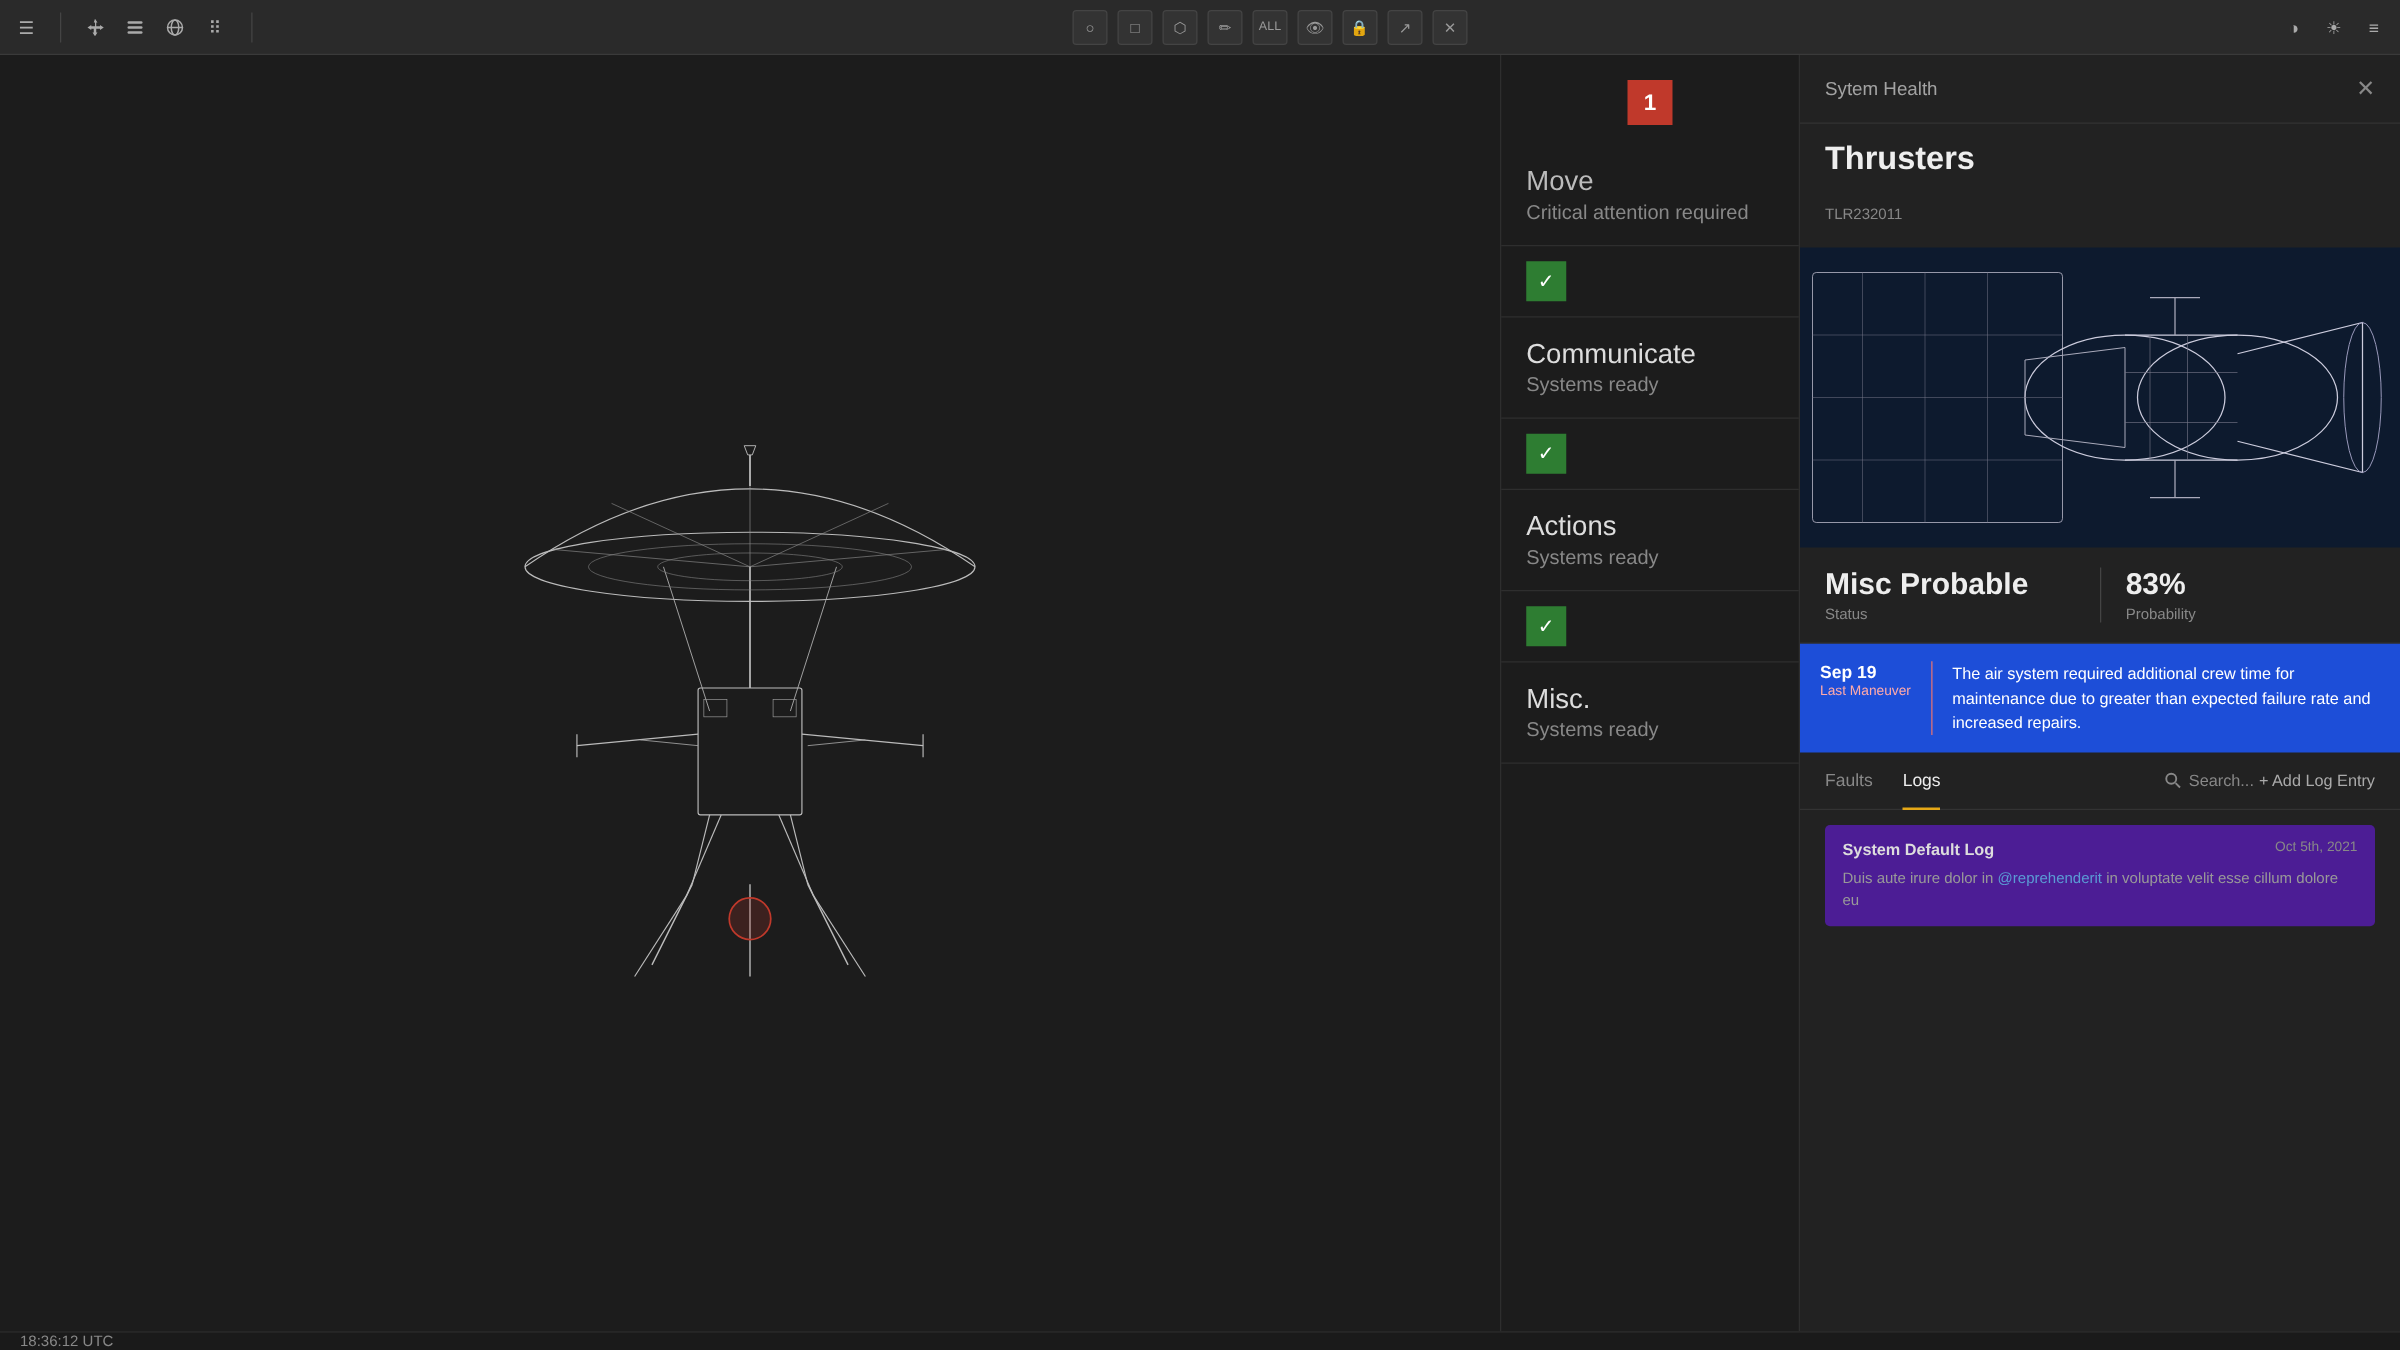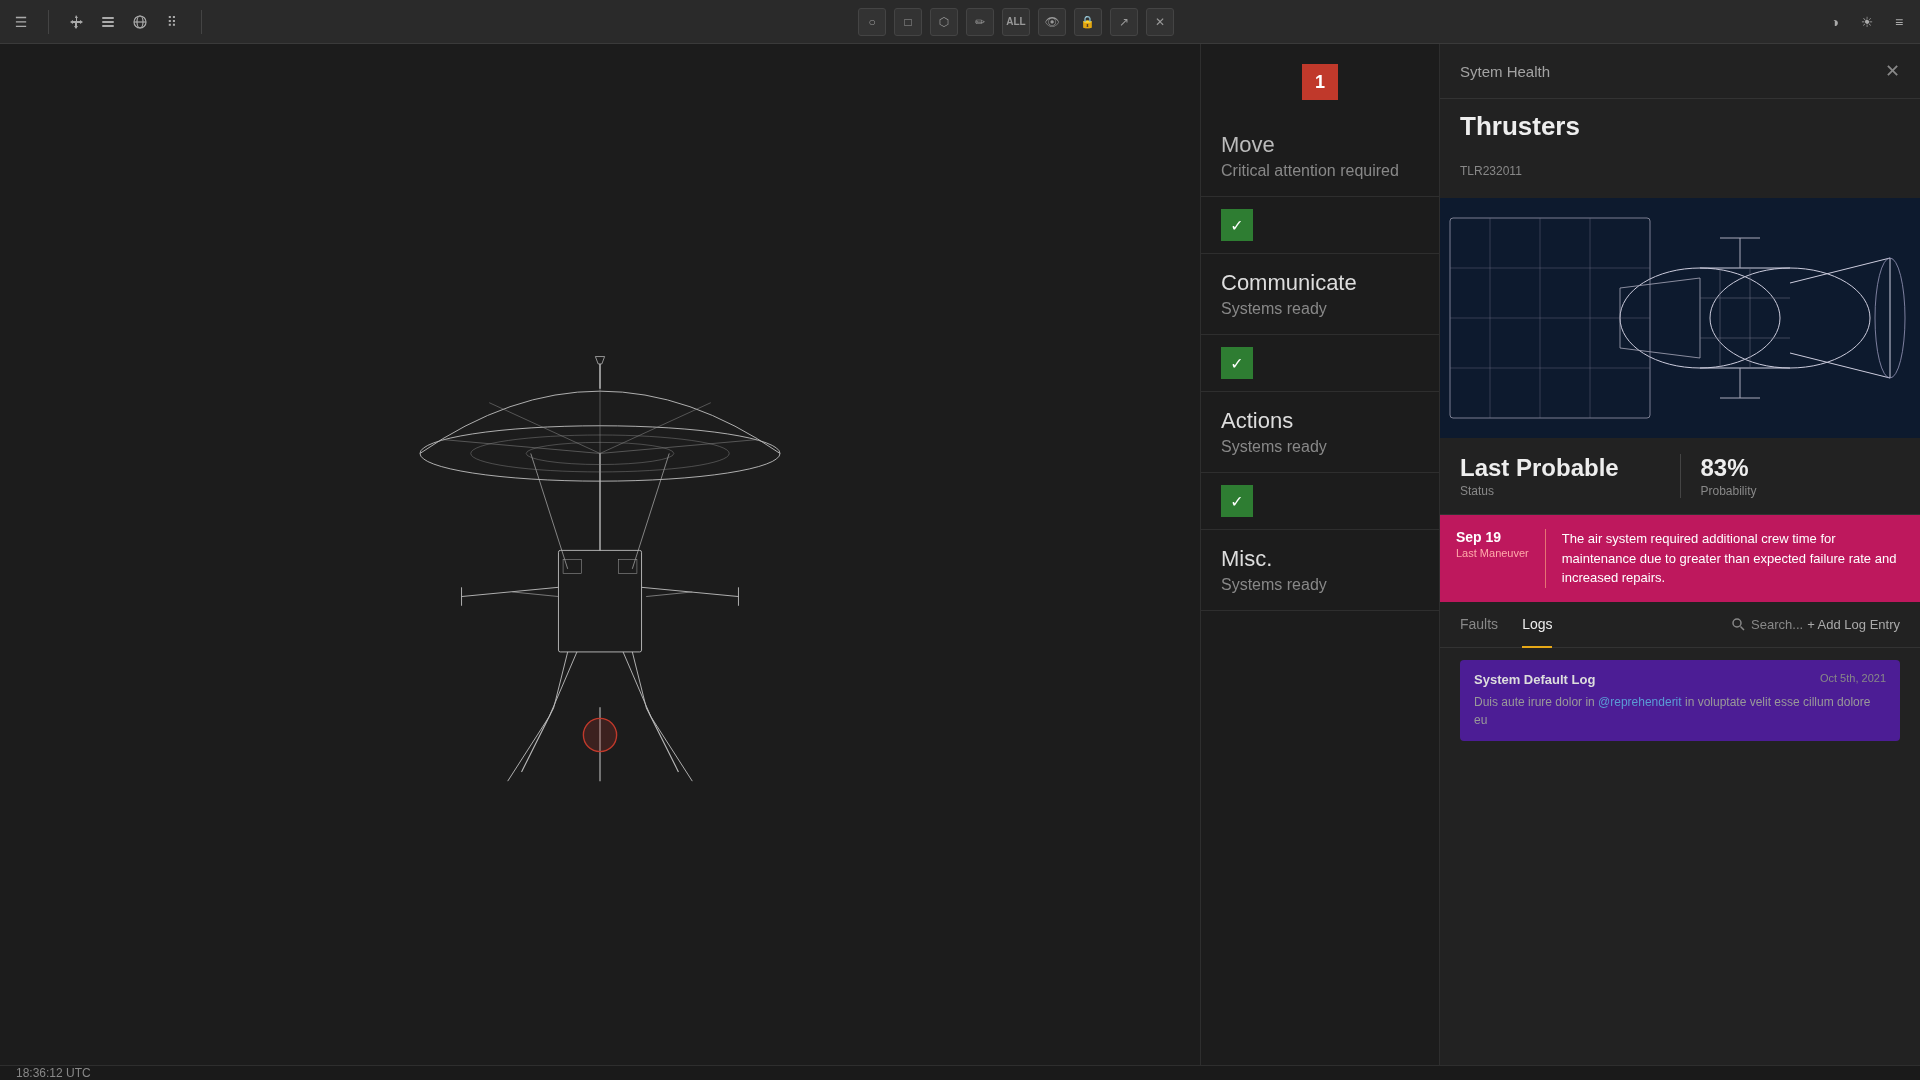--- a/index.html
+++ b/index.html
@@ -240,21 +240,21 @@
       color: #eee;
       font-weight: bold;
     }
     .metric-label {
       font-size: 12px;
       color: #888;
       margin-top: 2px;
     }
 
     .alert-banner {
-      background: #be185d;
+      background: #1d4ed8;
       padding: 14px 16px;
       display: flex;
       gap: 16px;
       flex-shrink: 0;
     }
     .alert-date {
       flex-shrink: 0;
     }
     .alert-date-main {
       font-size: 14px;
@@ -397,21 +397,21 @@
     <div class="toolbar-icon">⠿</div>
   </div>
 
   <div class="toolbar-divider"></div>
 
   <div class="toolbar-center">
     <div class="toolbar-tool">○</div>
     <div class="toolbar-tool">□</div>
     <div class="toolbar-tool">⬡</div>
     <div class="toolbar-tool">✏</div>
-    <div class="toolbar-tool" style="font-size:10px;font-weight:bold;">ALL</div>
+    <div class="toolbar-tool" style="font-size:10px;">ALL</div>
     <div class="toolbar-tool">👁</div>
     <div class="toolbar-tool">🔒</div>
     <div class="toolbar-tool">↗</div>
     <div class="toolbar-tool">✕</div>
   </div>
 
   <div class="toolbar-right">
     <div class="toolbar-icon">◑</div>
     <div class="toolbar-icon">☀</div>
     <div class="toolbar-icon">≡</div>
@@ -553,21 +553,21 @@
         <line x1="100" y1="20" x2="100" y2="220" stroke="#778" stroke-width="0.4"></line>
         <line x1="150" y1="20" x2="150" y2="220" stroke="#778" stroke-width="0.4"></line>
         <line x1="10" y1="70" x2="210" y2="70" stroke="#778" stroke-width="0.4"></line>
         <line x1="10" y1="120" x2="210" y2="120" stroke="#778" stroke-width="0.4"></line>
         <line x1="10" y1="170" x2="210" y2="170" stroke="#778" stroke-width="0.4"></line>
       </svg>
     </div>
 
     <div class="status-metrics">
       <div class="metric-left">
-        <div class="metric-value">Last Probable</div>
+        <div class="metric-value">Misc Probable</div>
         <div class="metric-label">Status</div>
       </div>
       <div class="metric-right">
         <div class="metric-value">83%</div>
         <div class="metric-label">Probability</div>
       </div>
     </div>
 
     <div class="alert-banner">
       <div class="alert-date">

